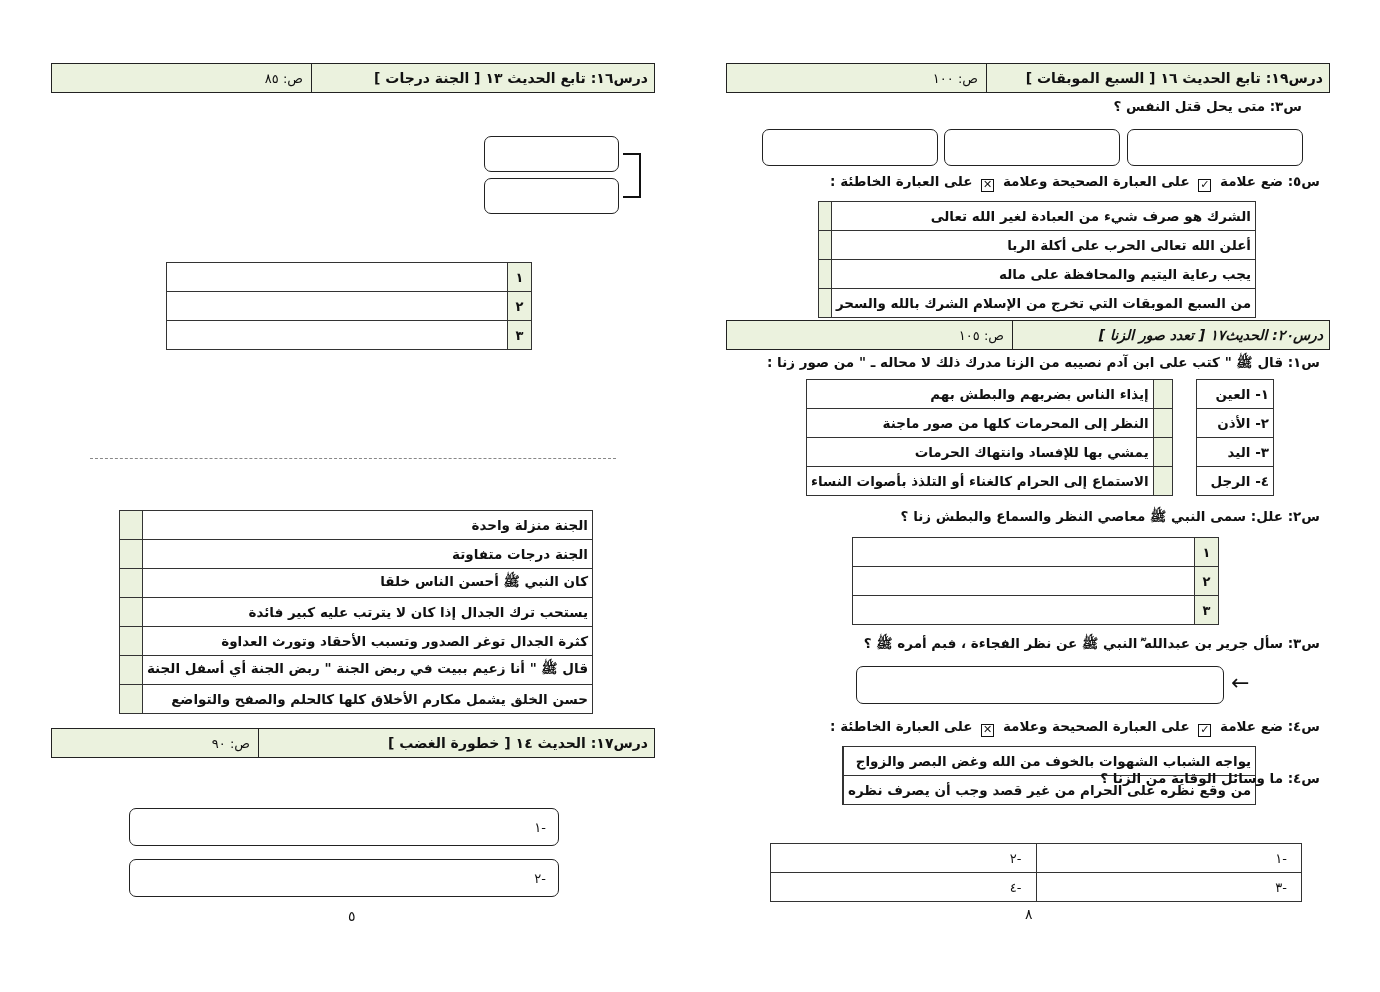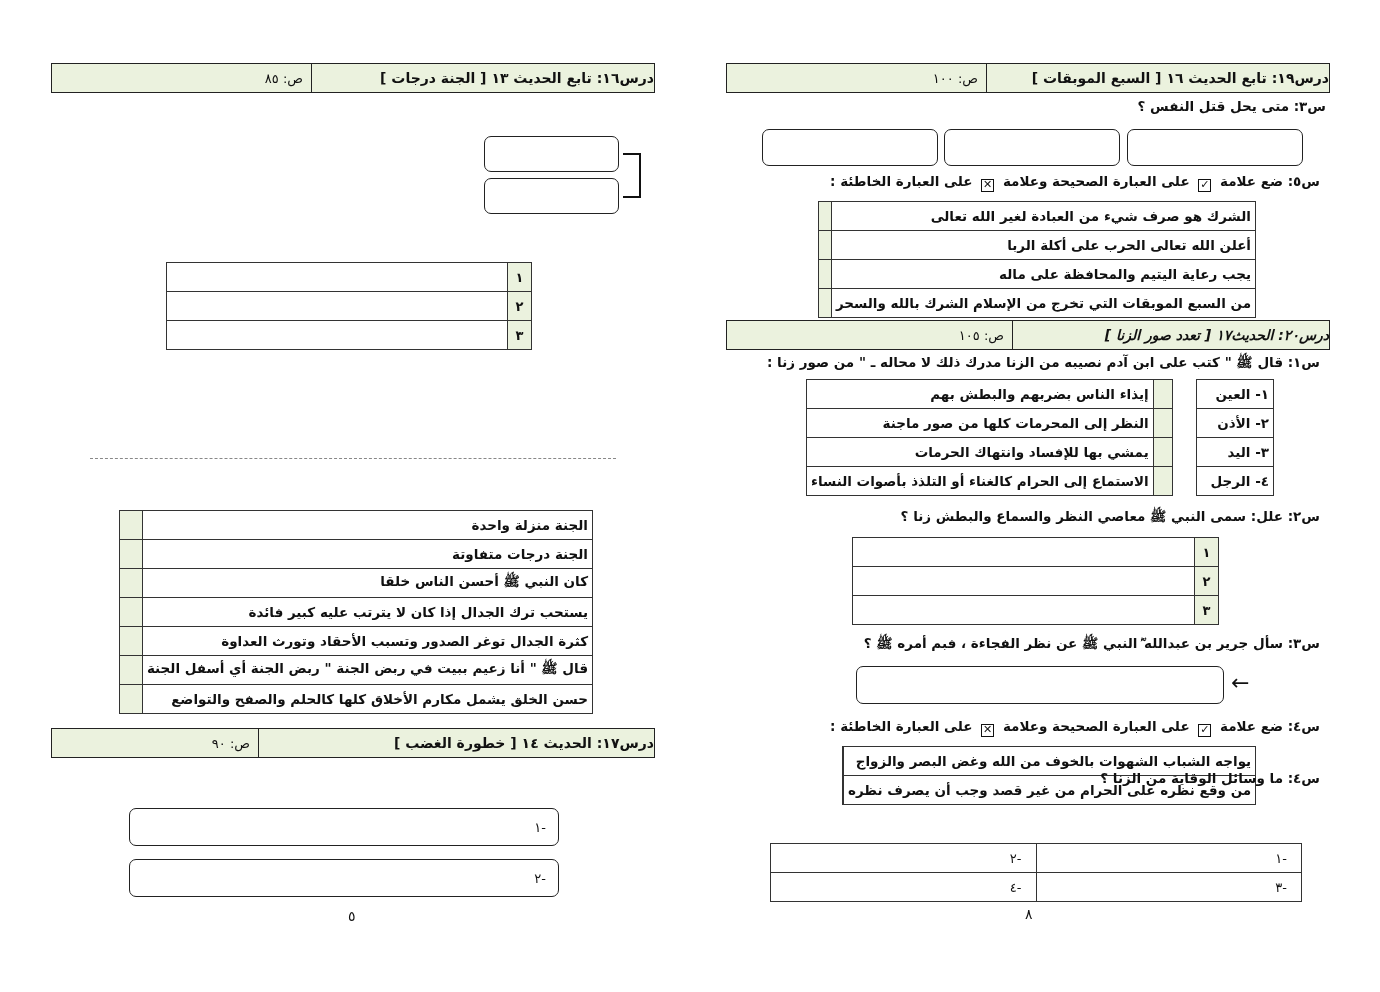--- a/index.html
+++ b/index.html
@@ -1,20 +1,20 @@
 <!DOCTYPE html>
 <html><head>
 <meta charset="utf-8">
 <style>
   * { box-sizing: border-box; margin: 0; padding: 0; }
   html, body { width: 1380px; height: 992px; background: #ffffff; overflow: hidden; }
   body { position: relative; font-family: "DejaVu Sans", sans-serif; color: #111; direction: rtl; }
   .page { position: absolute; top: 0; height: 992px; }
   .hdr { position: absolute; height: 30px; border: 1.5px solid #222; background: #ebf2de; display: flex; direction: rtl; }
-  .hdr .title { flex: 0 0 auto; border-left: 1.5px solid #222; display: flex; align-items: center; font-size: 14px; font-weight: bold; white-space: nowrap; }
+  .hdr .title { flex: 0 0 auto; border-left: 1.5px solid #222; display: flex; align-items: center; padding-right: 6px; font-size: 14px; font-weight: bold; white-space: nowrap; }
   .hdr .pg { flex: 1; display: flex; align-items: center; padding-right: 8px; font-size: 13px; white-space: nowrap; }
   .q { position: absolute; font-size: 13.5px; font-weight: bold; white-space: nowrap; direction: rtl; }
   .rbox { position: absolute; border: 1.5px solid #222; border-radius: 7px; background: #fff; }
   .rbox .lbl { position: absolute; right: 12px; top: 50%; transform: translateY(-50%); font-size: 13px; }
   table.tf { position: absolute; border-collapse: collapse; direction: rtl; }
   table.tf td { border: 1.3px solid #333; height: 29px; font-size: 13.5px; font-weight: bold; padding: 0 4px; white-space: nowrap; }
   table.tf td.mark { background: #ebf2de; width: 47px; padding: 0; }
   table.num { position: absolute; border-collapse: collapse; direction: rtl; }
   table.num td { border: 1.3px solid #333; height: 29px; font-size: 13px; }
   table.num td.n { background: #ebf2de; width: 24px; text-align: center; font-weight: bold; }
@@ -103,21 +103,21 @@
   </div>
   <div class="foot" style="left:348px;top:908px;">٥</div>
 </div>
 
 <div class="page" style="left:690px;width:690px;">
 
   <div class="hdr" style="left:36px;top:63px;width:604px;">
     <div class="title" style="width:343px;text-align:right;">درس١٩: تابع الحديث ١٦ [ السبع الموبقات ]</div>
     <div class="pg">ص:  ١٠٠</div>
   </div>
-  <div class="q" style="right:54px;top:98px;">س٣: متى يحل قتل النفس ؟</div>
+  <div class="q" style="right:78px;top:98px;">س٣: متى يحل قتل النفس ؟</div>
   <div class="rbox" style="left:437px;top:129px;width:176px;height:37px;"></div>
   <div class="rbox" style="left:254px;top:129px;width:176px;height:37px;"></div>
   <div class="rbox" style="left:72px;top:129px;width:176px;height:37px;"></div>
 
   <div class="q" style="right:60px;top:173px;">
     <span>س٥: ضع علامة</span>
     <span class="chk">✓</span>
     <span>على العبارة الصحيحة وعلامة</span>
     <span class="chk">✕</span>
     <span>على العبارة الخاطئة :</span>

